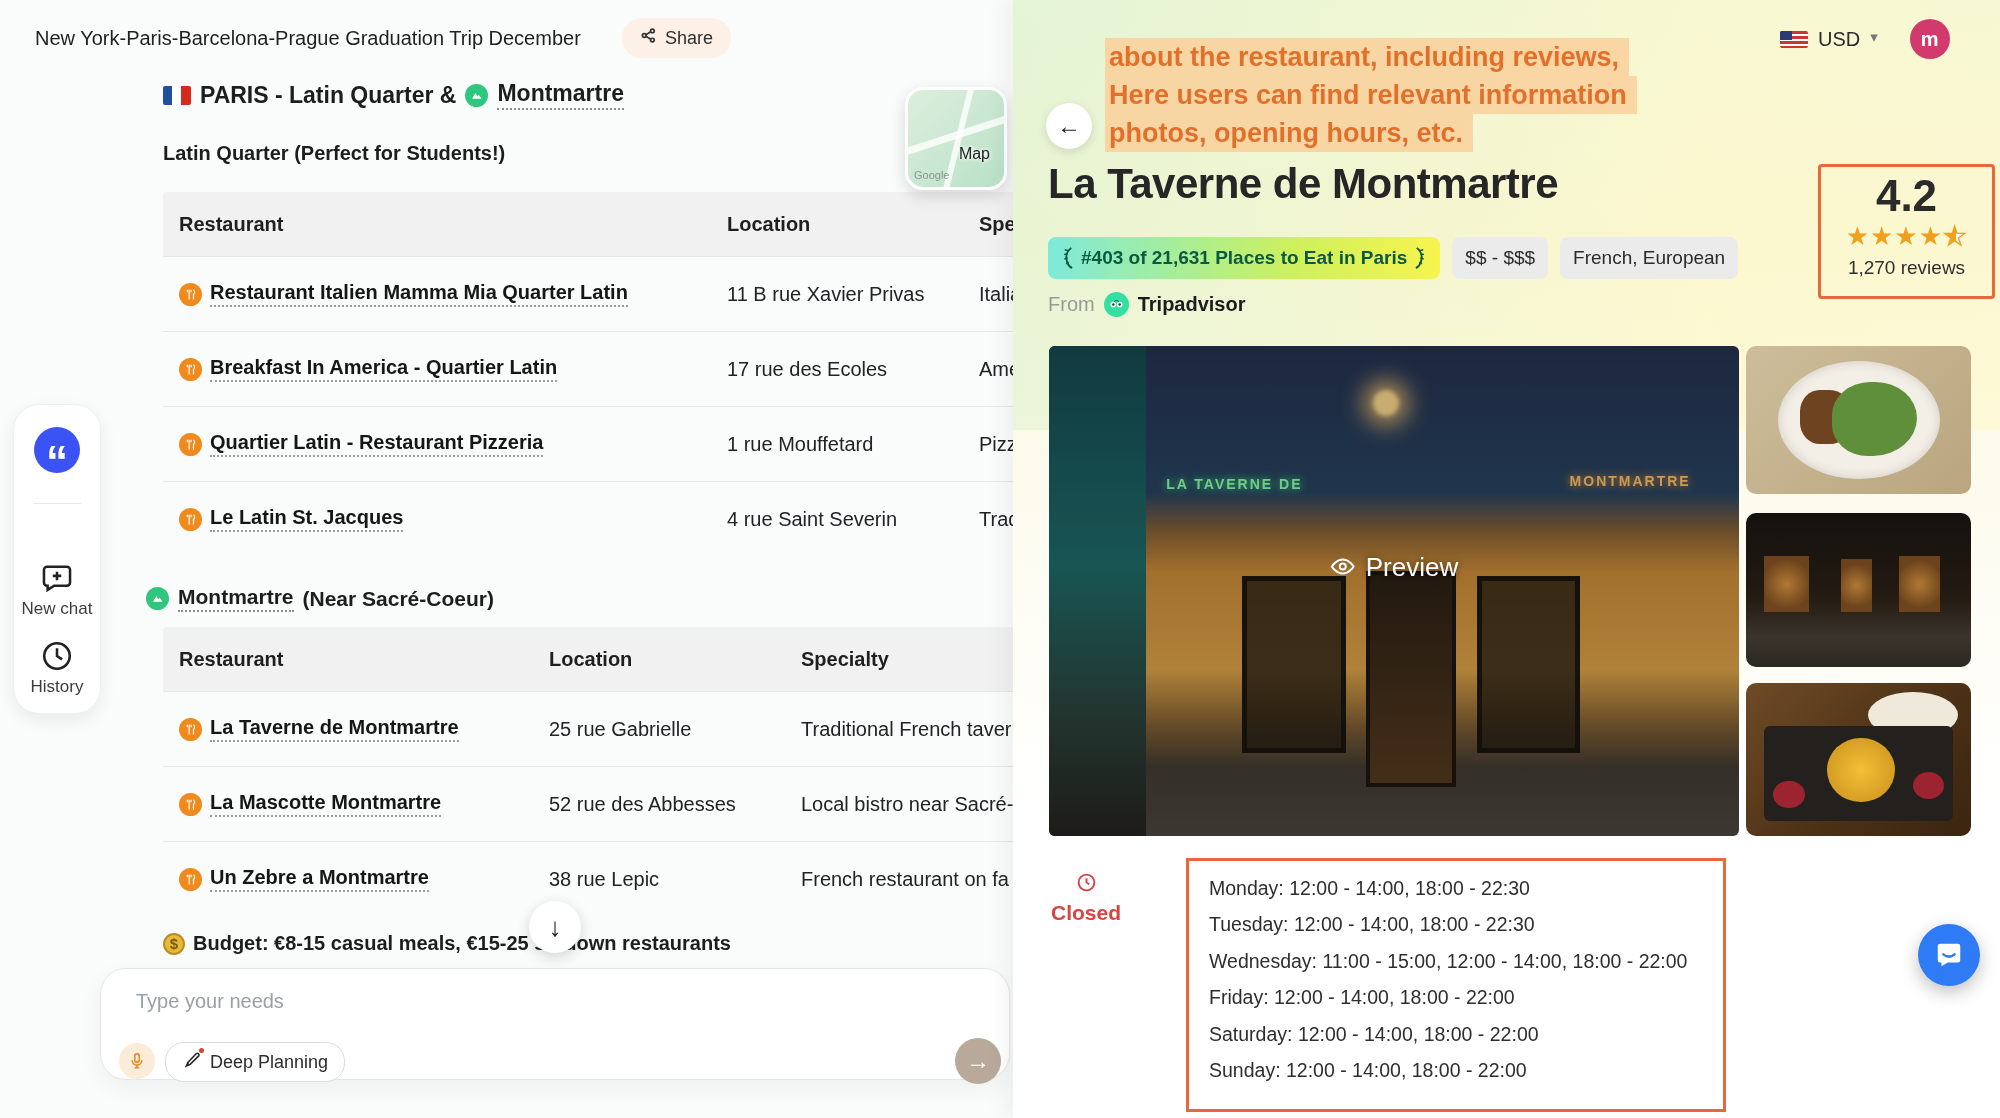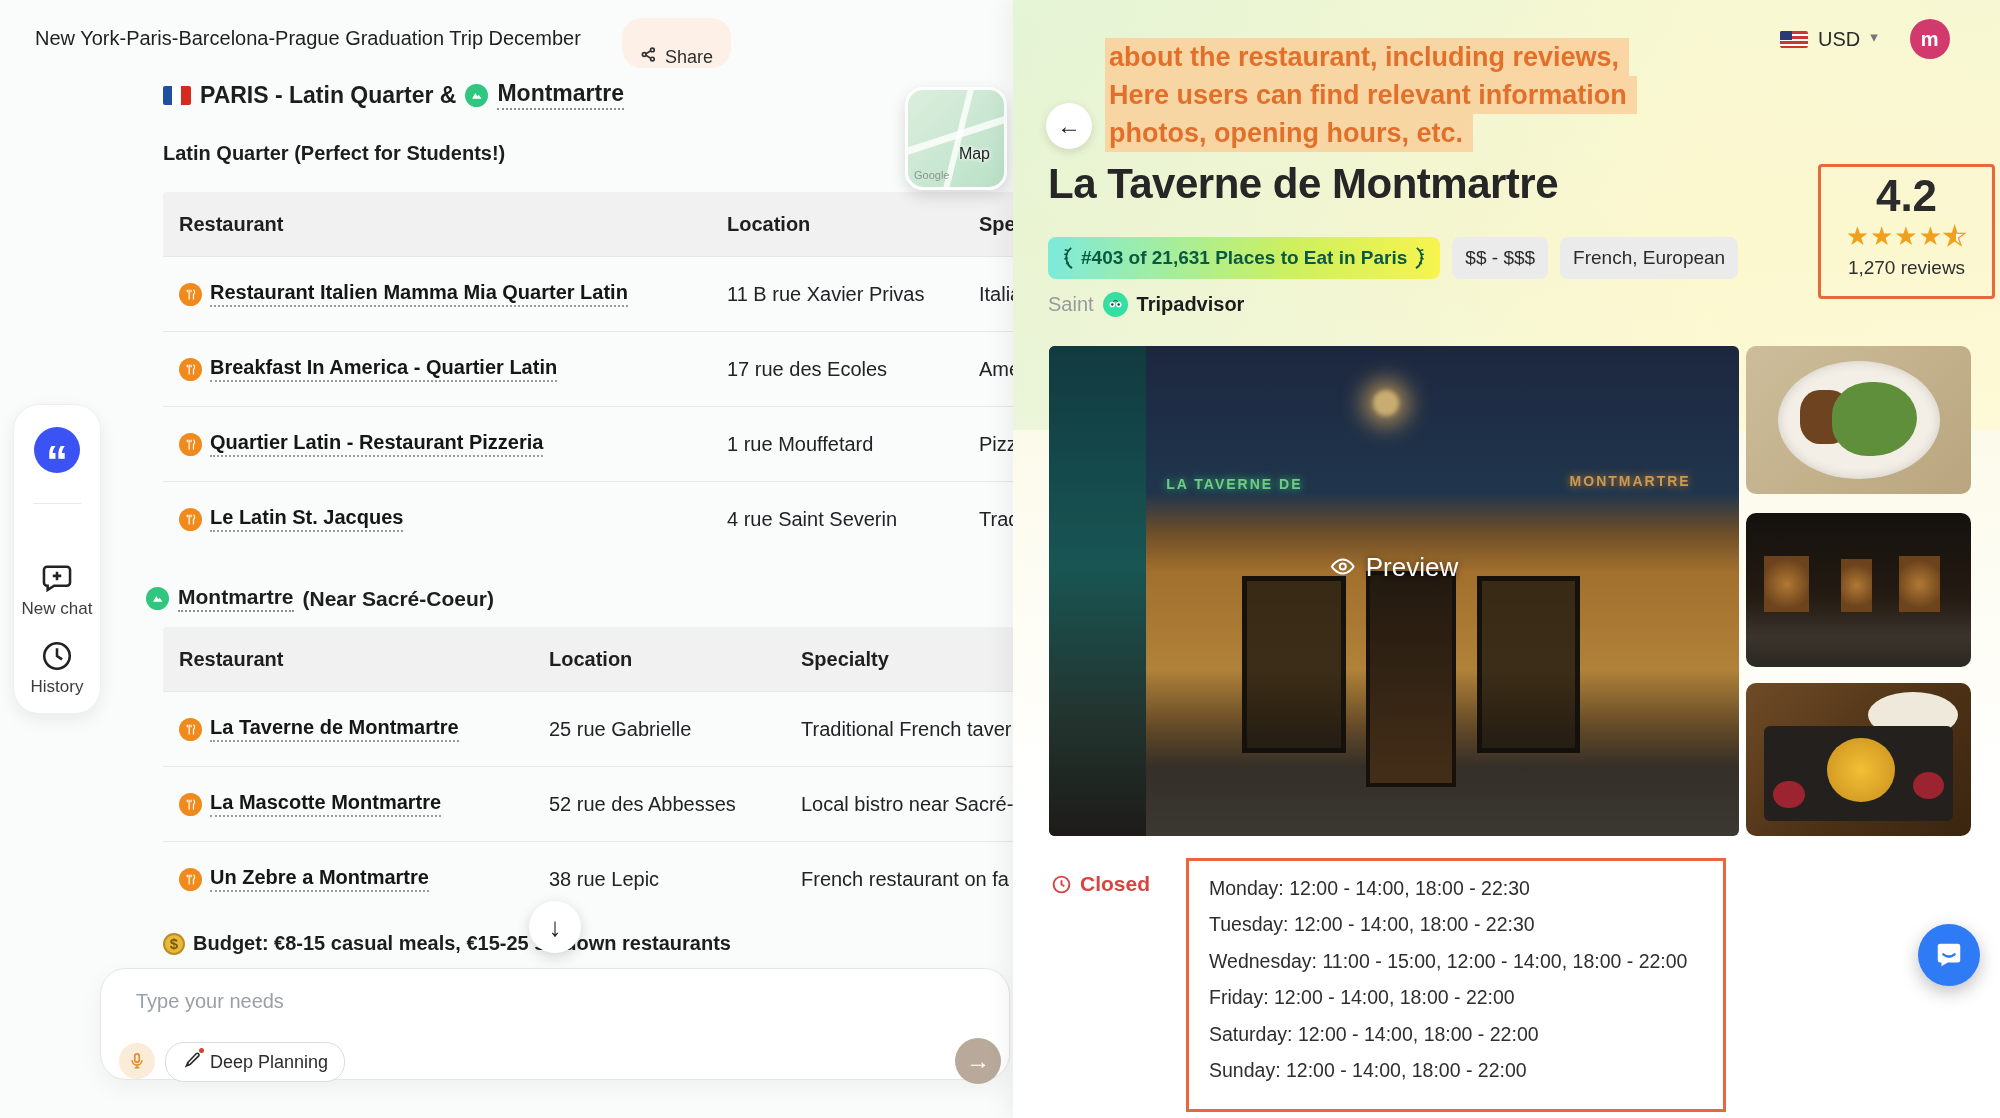--- a/index.html
+++ b/index.html
@@ -1,21 +1,21 @@
 <!DOCTYPE html>
 <html><head>
 <meta charset="utf-8">
 <style>
   html,body{margin:0;padding:0;}
   body{font-family:"Liberation Sans","DejaVu Sans",sans-serif;background:#f3f3f3;}
   .page{position:relative;width:2000px;height:1118px;background:#fafbfb;overflow:hidden;}
 
   
   .trip-title{position:absolute;left:35px;top:27px;font-size:20px;color:#1f1f1f;}
-  .share-btn{position:absolute;left:622px;top:18px;height:50px;padding:0 18px;display:flex;align-items:flex-end;gap:8px;
+  .share-btn{position:absolute;left:622px;top:18px;height:40px;padding:0 18px;display:flex;align-items:center;gap:8px;
     background:#fdf0e6;border-radius:20px;font-size:18px;color:#2f2f2f;cursor:pointer;}
   .topright{position:absolute;top:0;left:1780px;height:78px;display:flex;align-items:center;gap:10px;z-index:20;}
   .flag-us{width:28px;height:17px;border-radius:2px;position:relative;overflow:hidden;
     background:repeating-linear-gradient(180deg,#c8382f 0 2.5px,#fff 2.5px 5px);}
   .flag-us::before{content:"";position:absolute;left:0;top:0;width:12px;height:9px;background:#2b3a77;}
   .usd-label{font-size:20px;color:#2b2b2b;font-weight:500;}
   .chev{font-size:15px;color:#777;transform:translateY(-2px);}
   .avatar{width:40px;height:40px;border-radius:50%;background:#d23a6e;color:#fff;display:flex;align-items:center;justify-content:center;
     font-size:20px;font-weight:600;margin-left:22px;}
 
@@ -130,21 +130,21 @@
   .th1 .salad{position:absolute;left:38%;top:24%;width:38%;height:50%;border-radius:48% 52% 55% 45%;background:#5f8f3a;}
   .th1 .meat{position:absolute;left:24%;top:30%;width:22%;height:36%;border-radius:40%;background:#6e4420;}
   .th2{top:513px;height:154px;background:linear-gradient(180deg,#14110e 0%,#241b12 55%,#3a342c 80%,#2c2822 100%);}
   .th2 .w{position:absolute;background:radial-gradient(circle,#c98a3a 0%,#7a4a1e 70%);opacity:.85;}
   .th3{top:683px;height:153px;background:linear-gradient(135deg,#6e4b26 0%,#4b3015 60%,#3a2510 100%);}
   .th3 .board{position:absolute;left:8%;top:28%;width:84%;height:62%;background:#23201e;border-radius:6px;}
   .th3 .chips{position:absolute;left:36%;top:36%;width:30%;height:42%;border-radius:50%;background:radial-gradient(circle,#f2c035,#c98f1d);}
   .th3 .meat1,.th3 .meat2{position:absolute;width:14%;height:18%;border-radius:50%;background:#9c2430;}
   .th3 .plate2{position:absolute;right:6%;top:6%;width:40%;height:30%;border-radius:50%;background:#efe9dc;}
 
-  .closed-row{position:absolute;left:38px;top:872px;display:flex;align-items:center;gap:8px;z-index:6;}
+  .closed-row{position:absolute;left:38px;top:872px;display:flex;align-items:center;gap:8px;z-index:6;flex-direction:column;}
   .closed-txt{font-size:21px;font-weight:700;color:#d64541;}
   .hours-box{position:absolute;left:173px;top:858px;width:540px;height:254px;border:3px solid #e8683c;background:rgba(255,255,255,.78);
     box-sizing:border-box;z-index:6;padding:9px 0 0 20px;}
   .hours-box div{font-size:19.5px;color:#2e2e2e;line-height:36.4px;white-space:nowrap;}
 
   .intercom{position:absolute;left:1918px;top:924px;width:62px;height:62px;border-radius:50%;background:#2f7bf5;
     box-shadow:0 6px 18px rgba(0,0,0,.25);display:flex;align-items:center;justify-content:center;z-index:30;cursor:pointer;}
 </style>
 </head>
 <body>
@@ -381,21 +381,21 @@
         <svg width="13" height="24" viewBox="0 0 14 26" style="transform:scaleX(-1);">
             <path d="M11 2C6 6 4.6 12 6.8 18c1.1 3 3 5 5.2 6" fill="none" stroke="#0a5a41" stroke-width="2"></path>
             <path d="M8 5L4 4M7 9H3.4M7.2 13l-3.6 1M8.4 17.5l-3 2" stroke="#0a5a41" stroke-width="1.6"></path>
           </svg>
       </div>
       <div class="badge badge-gray">$$ - $$$</div>
       <div class="badge badge-gray">French, European</div>
     </div>
 
     <div class="from-row">
-      <span class="from-word">Saint</span>
+      <span class="from-word">From</span>
       <span class="icon-circle" style="width:25px;height:25px;background:#34e0a1;">
         <svg width="17" height="17" viewBox="0 0 24 24">
           <circle cx="7.5" cy="12" r="4" fill="#fff"></circle>
             <circle cx="16.5" cy="12" r="4" fill="#fff"></circle>
           <circle cx="7.5" cy="12" r="1.7" fill="#0f3e2e"></circle>
             <circle cx="16.5" cy="12" r="1.7" fill="#0f3e2e"></circle>
           <path d="M9 7.5c1.8-1.4 4.2-1.4 6 0" fill="none" stroke="#0f3e2e" stroke-width="1.4"></path>
         </svg>
       </span>
       <span class="ta-name">Tripadvisor</span>

